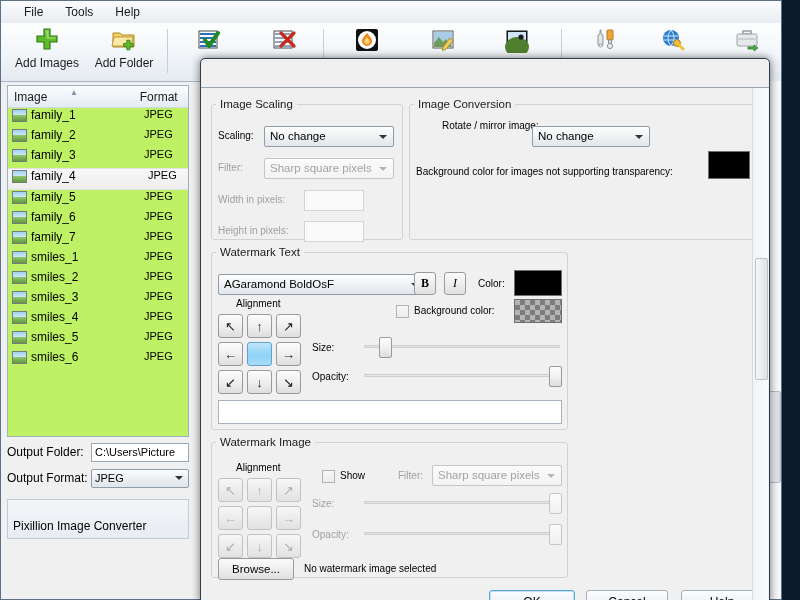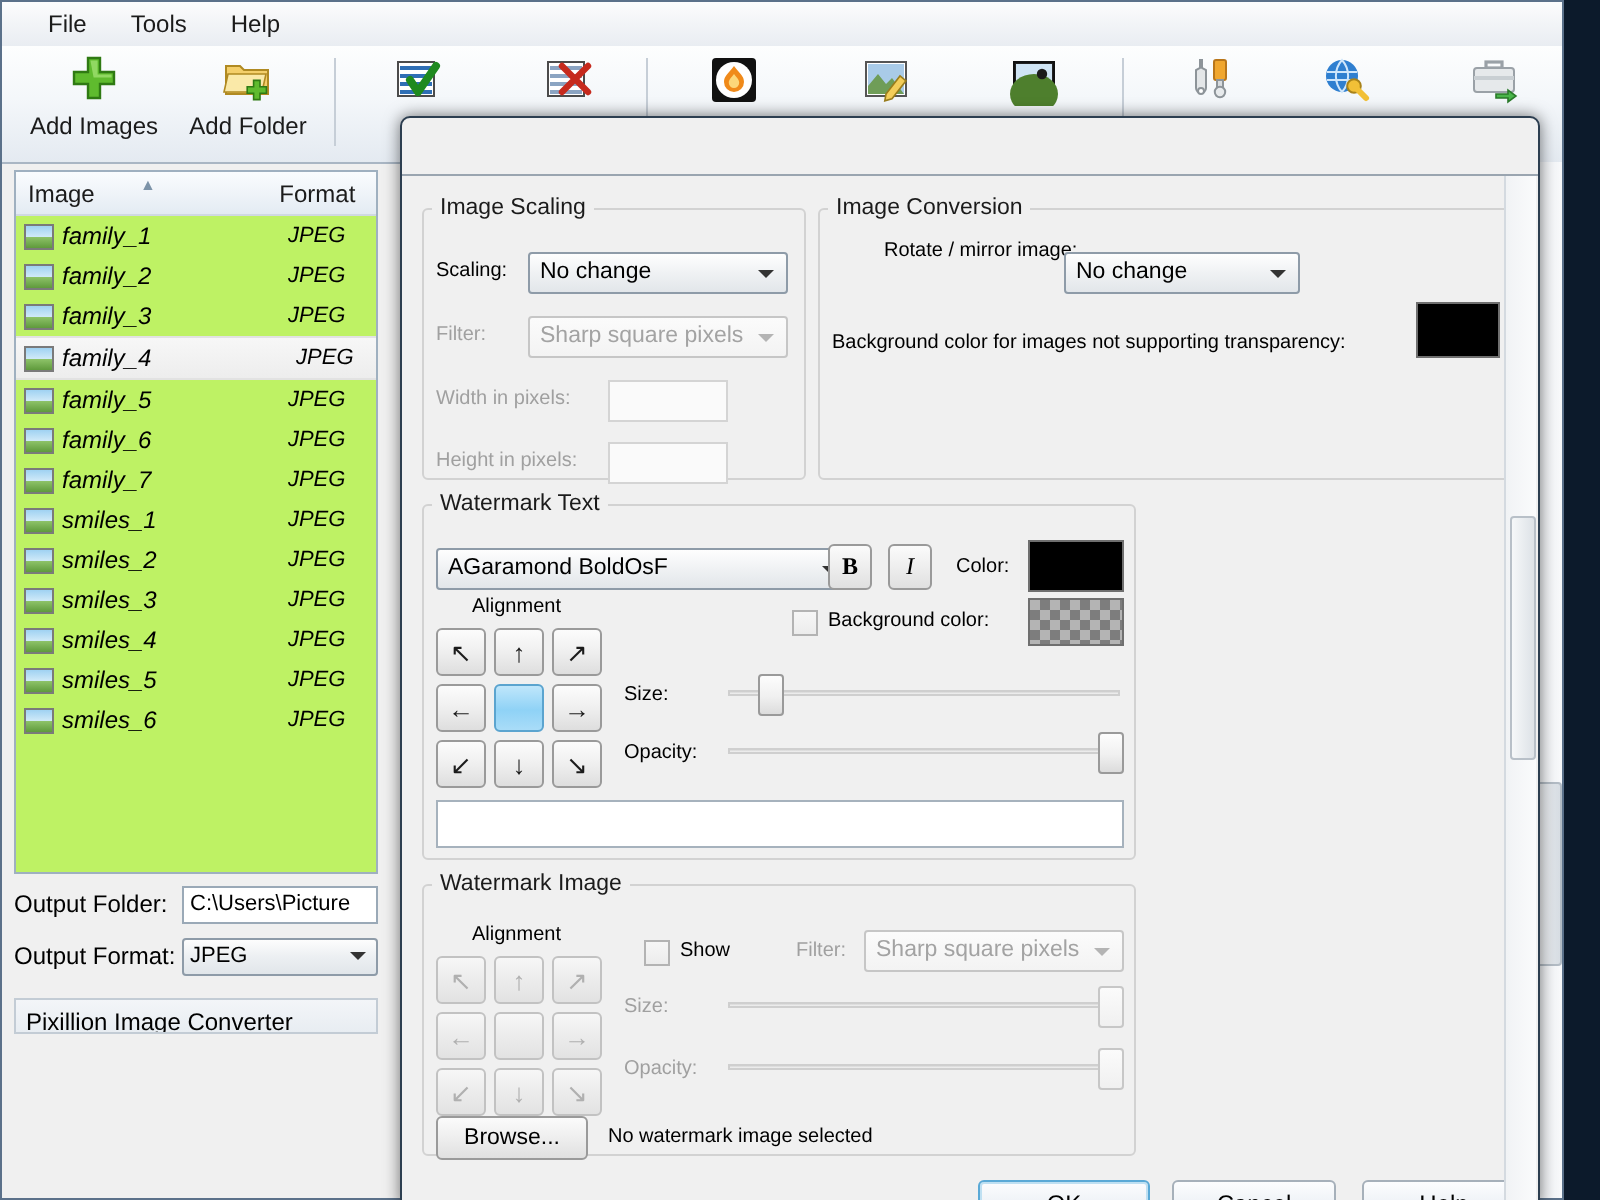--- a/index.html
+++ b/index.html
@@ -28,21 +28,21 @@
   
   #filelist{position:absolute;left:6px;top:84px;width:182px;height:352px;
     background:#bef264;border:1px solid #9fb0c0;box-sizing:border-box;overflow:hidden;}
   #fl-head{display:flex;height:21px;
     background:linear-gradient(to bottom,#fafcfe,#eef3f8 55%,#e3ebf3);
     border-bottom:1px solid #d0d9e2;align-items:center;position:relative;}
   .fl-th{font-size:12px;color:#1b1b1b;}
   .fl-th.c1{padding-left:6px;width:118px;}
   .fl-th.c2{width:60px;text-align:center;}
   #fl-head .sortmark{position:absolute;left:62px;top:2px;font-size:8px;color:#7c93a8;}
-  .fl-row{display:flex;height:20px;align-items:center;border-bottom:0px;font-style:italic;}
+  .fl-row{display:flex;height:20px;align-items:flex-start;border-bottom:0px;}
   .fl-row.sel{background:linear-gradient(to bottom,#f7f7f7,#ededed);
     border-top:1px solid #e2e2e2;border-bottom:1px solid #e2e2e2;gap:24px;}
   .fl-name{width:118px;padding-left:4px;display:flex;align-items:center;gap:4px;font-size:12px;}
   .fl-fmt{width:60px;text-align:center;font-size:11px;}
   .thumb{width:13px;height:11px;border:1px solid #7a7a7a;
     background:linear-gradient(to bottom,#9fd2f2 0%,#cfe9f8 48%,#8fc46a 49%,#5f9a3c 100%);
     flex:0 0 auto;}
 
   
   #out-area{position:absolute;left:6px;top:440px;width:182px;height:54px;}
@@ -51,21 +51,21 @@
   .out-field{flex:1;height:19px;background:#fff;border:1px solid #9aa9b7;
     box-sizing:border-box;font-size:11px;padding:2px 3px;overflow:hidden;white-space:nowrap;}
   .out-combo{flex:1;height:19px;box-sizing:border-box;
     background:linear-gradient(to bottom,#fdfdfd,#eceff2 50%,#e1e6ea);
     border:1px solid #8e9ba8;border-radius:2px;font-size:11px;padding:2px 3px;
     position:relative;}
   .out-combo .carv{position:absolute;right:5px;top:6px;
     border-left:4px solid transparent;border-right:4px solid transparent;border-top:4px solid #333;}
   #statusbar{position:absolute;left:6px;top:498px;width:182px;height:18px;
     background:linear-gradient(to bottom,#f3f5f8,#e8edf2);border:1px solid #c3ccd5;
-    box-sizing:border-box;font-size:12px;padding:4px 5px;overflow:hidden;white-space:nowrap;}
+    box-sizing:border-box;font-size:12px;padding:19px 5px;overflow:hidden;white-space:nowrap;}
 
   
   #main-scroll{position:absolute;right:0;top:80px;width:16px;bottom:0;
     background:linear-gradient(to right,#eef1f4,#f8f9fb);border-left:1px solid #cfd6dd;}
   #main-scroll .thumbv{position:absolute;left:2px;top:310px;width:12px;height:90px;
     background:linear-gradient(to right,#f4f6f8,#d7dde3);border:1px solid #b3bcc5;border-radius:2px;}
 
   
   #dialog{position:absolute;left:200px;top:58px;width:570px;height:545px;
     border:1px solid #2c3e50;border-radius:5px 5px 0 0;box-sizing:border-box;

